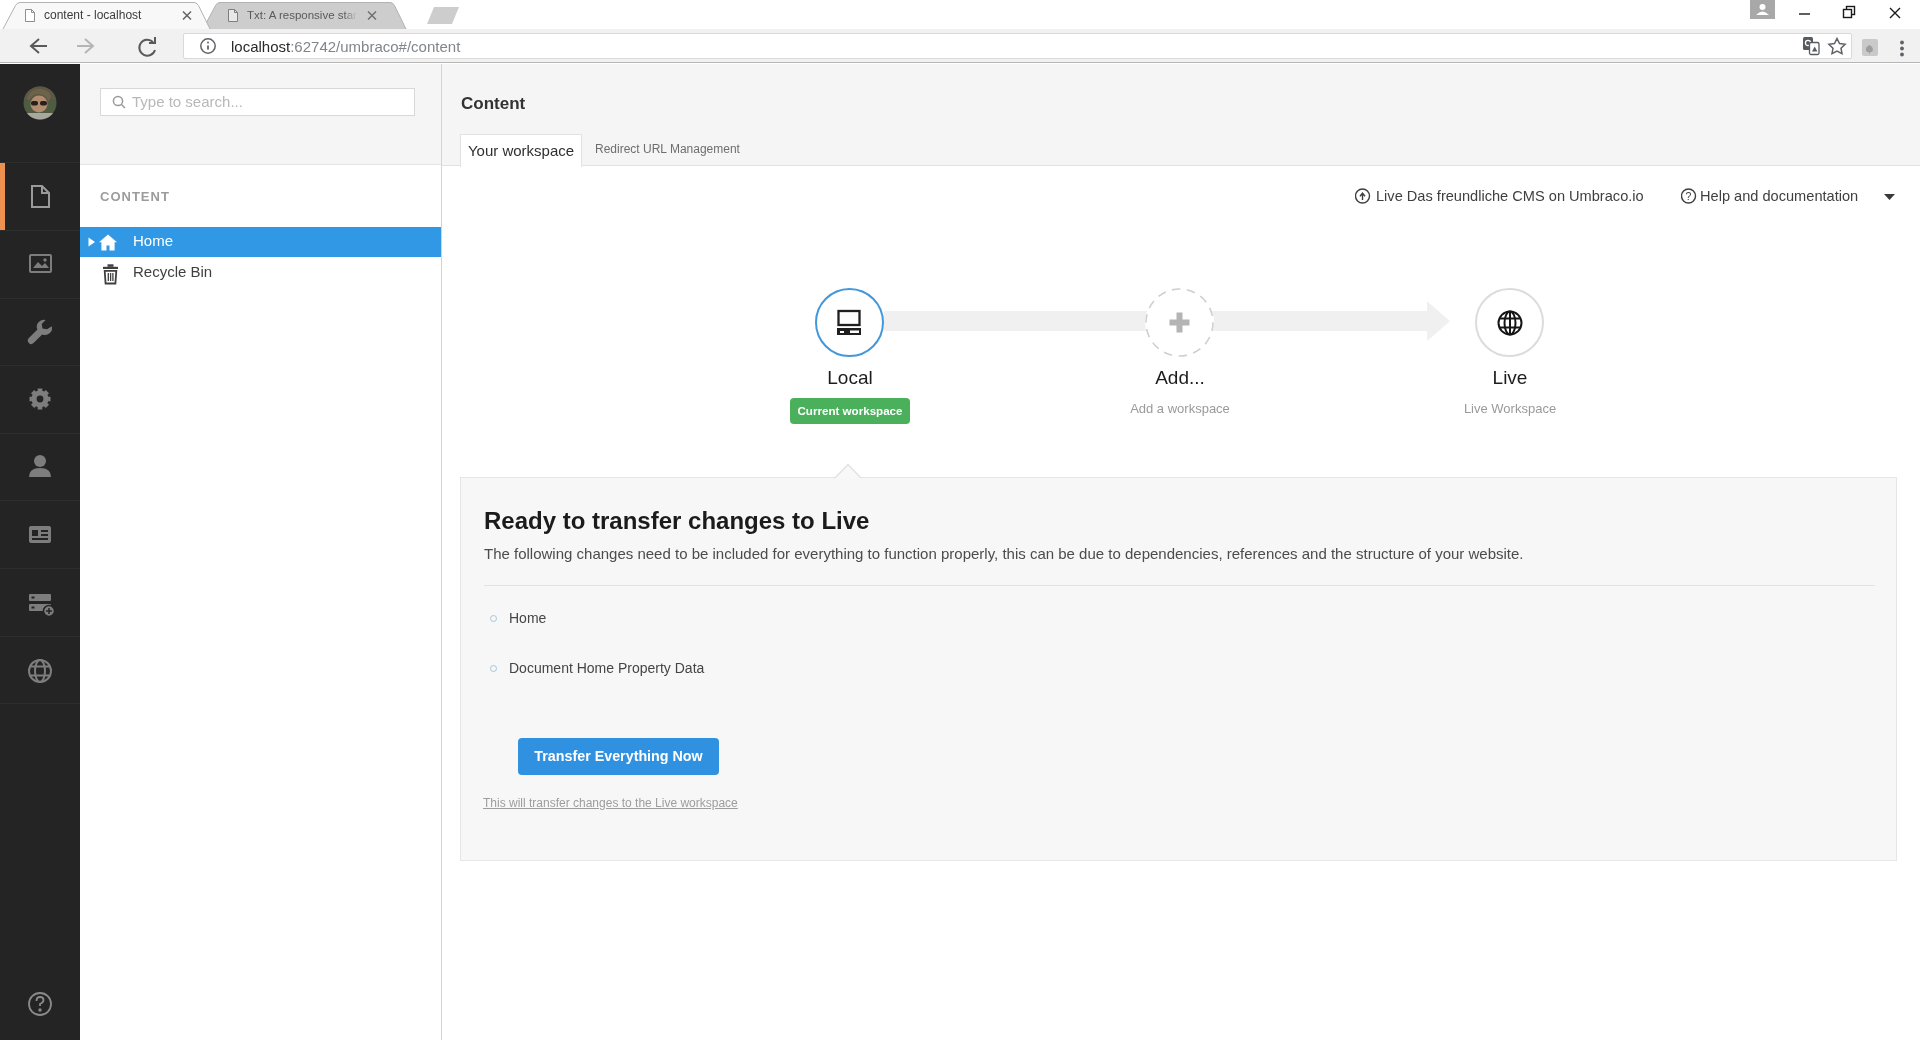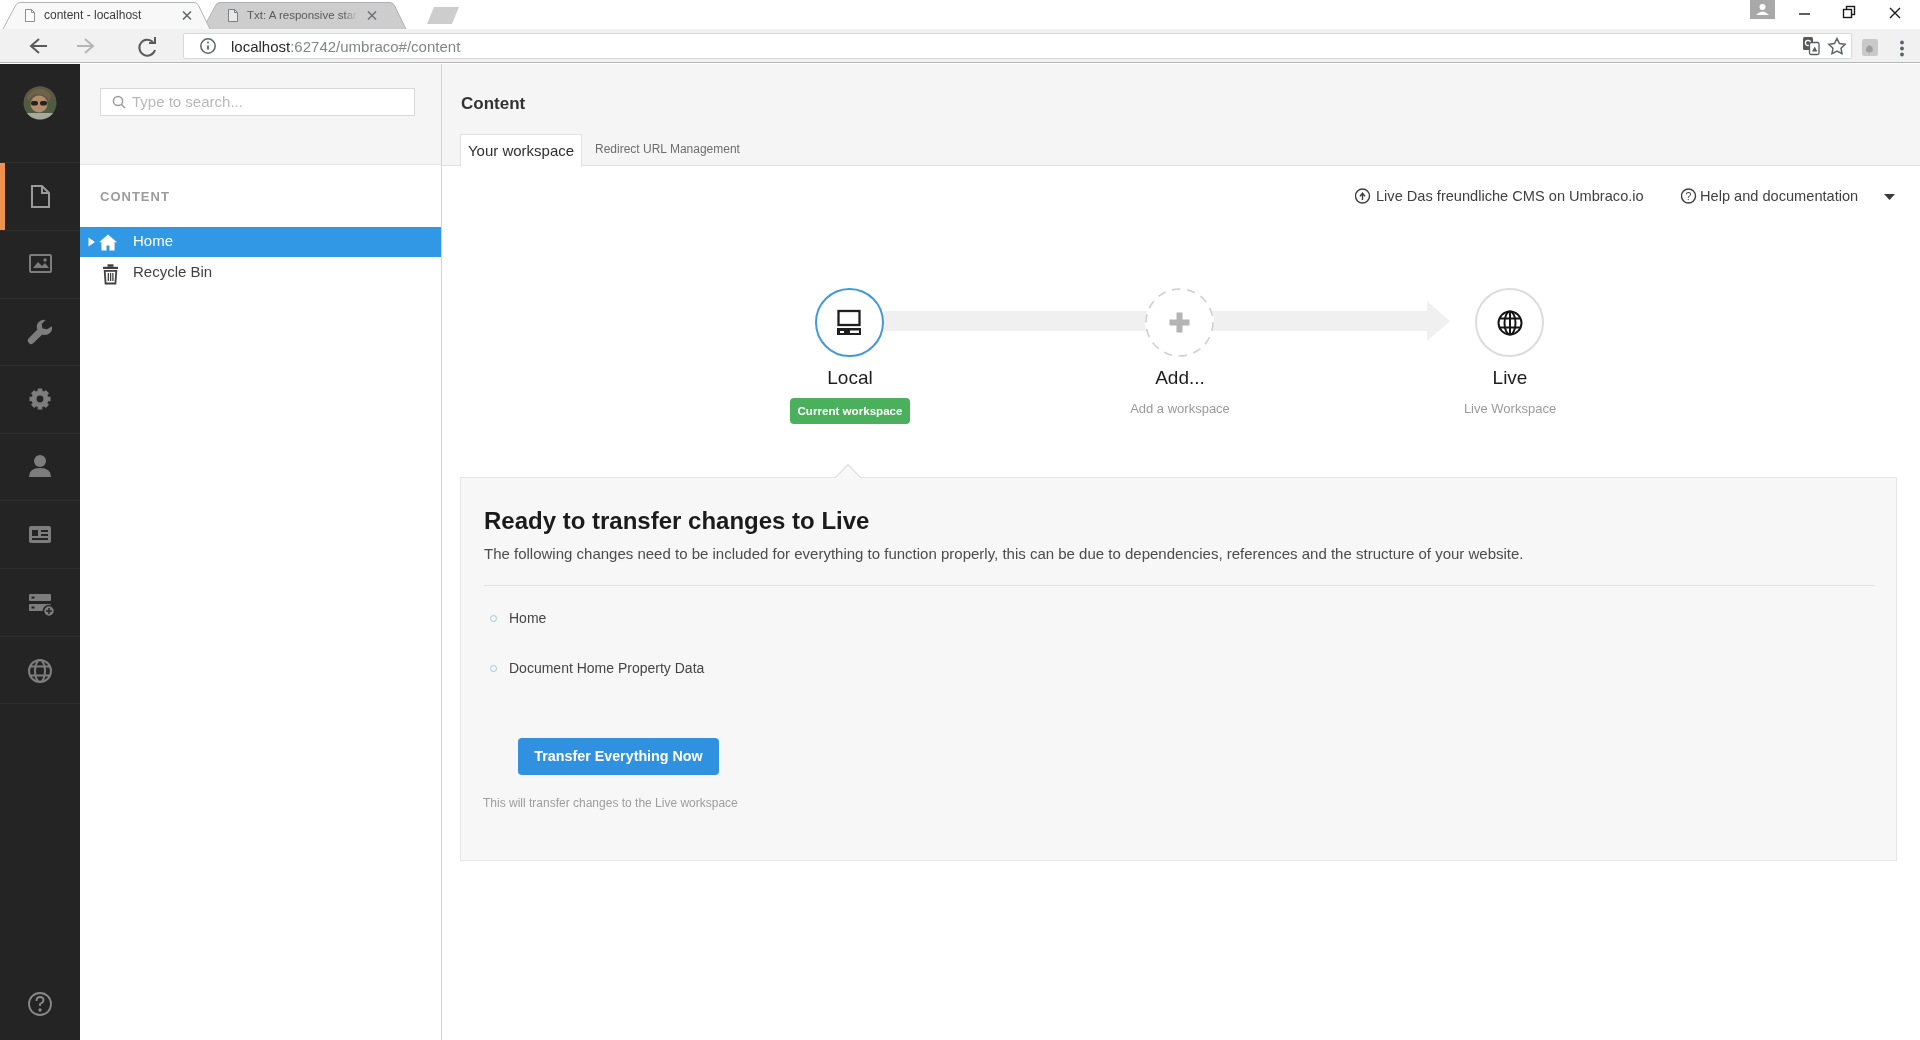--- a/index.html
+++ b/index.html
@@ -49,21 +49,21 @@
 #panel h2 { font-size:24px; font-weight:600; color:#1b1b1b; position:absolute;
   left:23px; top:29px;text-align:center; }
 #panel p { font-size:15px; color:#4c4c4c; position:absolute; left:23px; top:67px; }
 #phr { left:23px; top:107px; width:1391px; height:1px; background:#e3e3e3; }
 .li { position:absolute; left:48px; font-size:14px; color:#454545; }
 .bullet { position:absolute; left:29px; width:7px; height:7px; border:1px solid #a0c8de;
   border-radius:50%; }
 #bigbtn { left:22px; top:260px; width:201px; height:37px; background:#3091e1;
   border-radius:4px; color:#fff; font-weight:bold; font-size:14.3px;
   text-align:center; line-height:37px;margin-left:35px; }
-#note { left:22px; top:318px; font-size:12px; color:#9d9d9d; }
+#note { left:22px; top:318px; font-size:12px; color:#9d9d9d;text-decoration:underline; }
 </style>
 </head>
 <body>
 <div id="stage">
 
   <div id="tabbar" class="abs">
     <svg width="1920" height="29" style="position:absolute;left:0;top:0">
 
       <path d="M203,29 L215.5,5.5 Q217,2.5 220,2.5 L390,2.5 Q393,2.5 394.5,5.5 L406,29 Z" fill="#cdcdcd"></path>
       <path d="M203,29 L215.5,5.5 Q217,2.5 220,2.5 L390,2.5 Q393,2.5 394.5,5.5 L406,29" fill="none" stroke="#b2b2b2" stroke-width="1"></path>

